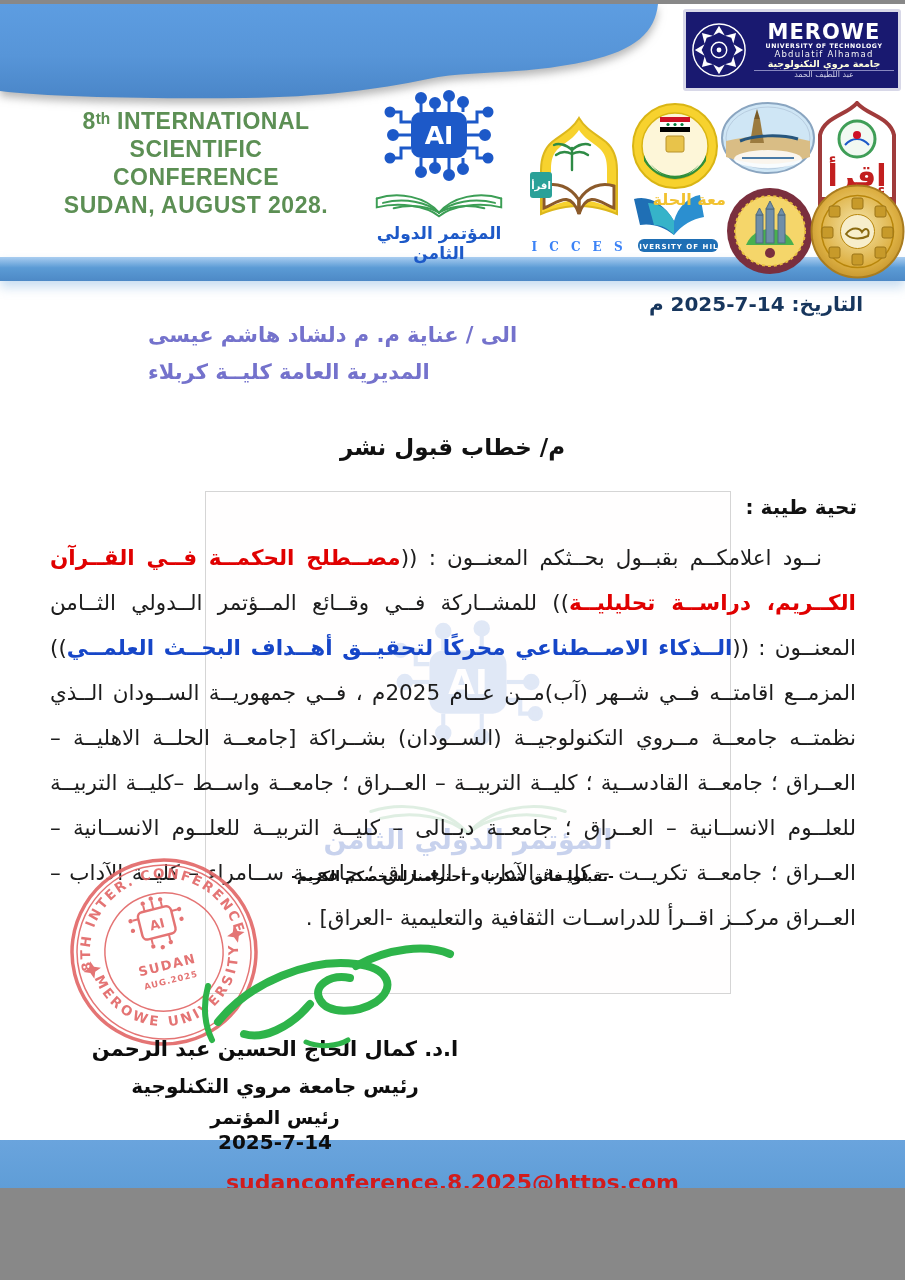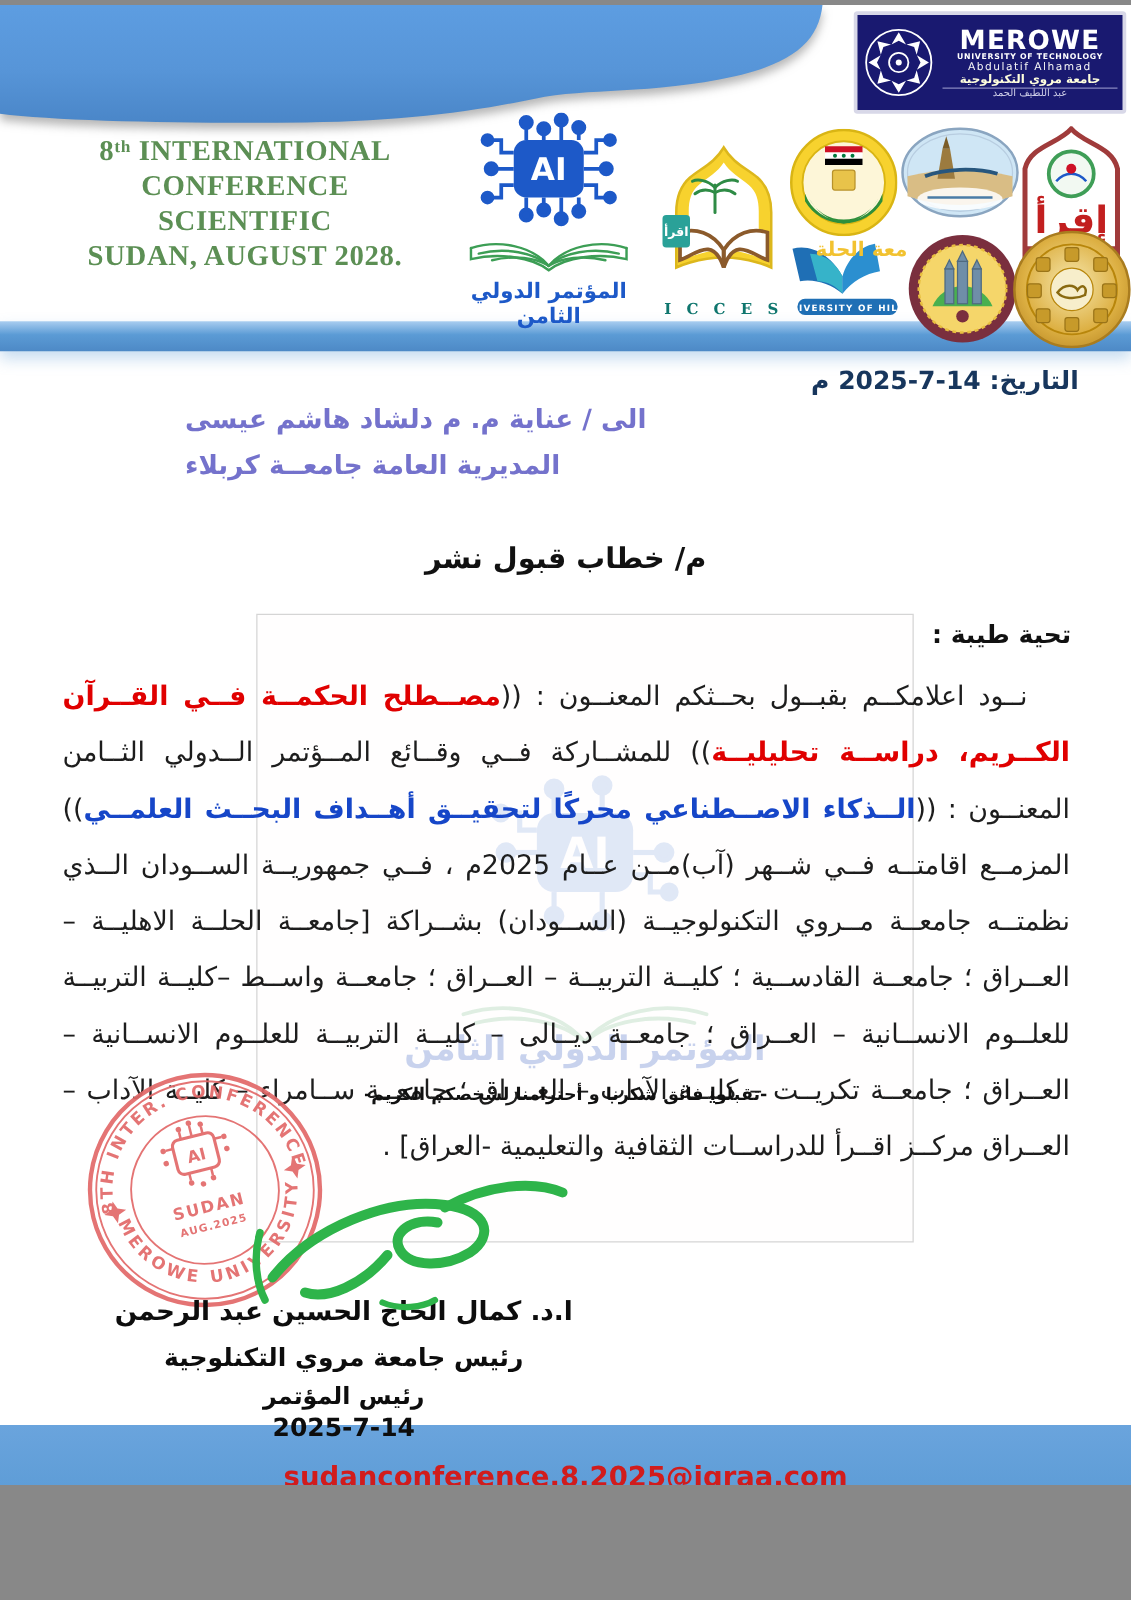--- a/index.html
+++ b/index.html
@@ -16,27 +16,27 @@
     display:flex;align-items:center;gap:6px;padding:2px 4px;box-sizing:border-box;
   }
   .merowe-text{color:#fff;text-align:center;flex:1;line-height:1.05;}
   .merowe-name{font-size:21px;font-weight:bold;letter-spacing:1px;}
   .merowe-sub{font-size:6.2px;letter-spacing:.6px;font-weight:bold;}
   .merowe-sub2{font-size:8.5px;letter-spacing:1.2px;color:#f5f5f5;}
   .merowe-ar{font-size:9.5px;font-weight:bold;color:#ffd;border-bottom:1px solid #8888c0;padding-bottom:1px;}
   .merowe-ar2{font-size:8px;color:#cfcfe8;}
   .conf-title{
     position:absolute;top:103px;left:28px;width:336px;z-index:3;
-    font-family:Liberation Serif, serif;font-weight:bold;color:#5c8f54;
+    font-family:Liberation Sans, sans-serif;font-weight:bold;color:#5c8f54;
     font-size:23px;text-align:center;line-height:1.22;letter-spacing:.5px;
   }
   .conf-logo{position:absolute;top:86px;left:356px;width:166px;z-index:3;text-align:center;}
   .conf-logo-title{font-size:17px;font-weight:bold;color:#1d59c8;margin-top:1px;}
   .plogo{position:absolute;z-index:5;}
-  .icces-caption{font-family:"DejaVu Serif",serif;font-size:12px;letter-spacing:4px;color:#0f766e;text-align:center;margin-top:0px;font-weight:bold;}
+  .icces-caption{font-family:"DejaVu Serif",serif;font-size:12px;letter-spacing:4px;color:#3b82f6;text-align:center;margin-top:0px;font-weight:bold;}
   
   #topbar{
     position:absolute;top:253px;left:0;width:905px;height:24px;z-index:2;
     background:linear-gradient(180deg,#a9cdf0 0%,#5b9bd5 45%,#4d89c6 100%);
     box-shadow:0 6px 12px rgba(91,155,213,.35);
   }
   
   .meta{position:absolute;right:42px;top:283px;z-index:4;direction:rtl;text-align:right;
         color:#17365d;font-weight:bold;font-size:20px;line-height:34px;}
   .addressee{position:absolute;left:148px;top:313px;width:472px;z-index:4;direction:rtl;text-align:left;
@@ -116,22 +116,22 @@
       <div class="merowe-name">MEROWE</div>
       <div class="merowe-sub">UNIVERSITY OF TECHNOLOGY</div>
       <div class="merowe-sub2">Abdulatif Alhamad</div>
       <div class="merowe-ar">جامعة مروي التكنولوجية</div>
       <div class="merowe-ar2">عبد اللطيف الحمد</div>
     </div>
   </div>
 
   <div class="conf-title">
     <div>8ᵗʰ INTERNATIONAL</div>
+    <div>SCIENTIFIC</div>
     <div>CONFERENCE</div>
-    <div>SCIENTIFIC</div>
     <div>SUDAN, AUGUST 2028.</div>
   </div>
 
   <div class="conf-logo">
     <svg width="160" height="92" viewBox="0 0 160 92">
       <g stroke="#1d59c8" stroke-width="3" fill="#1d59c8">
         <line x1="62" y1="22" x2="62" y2="10"></line>
           <circle cx="62" cy="8" r="4.5"></circle>
         <line x1="76" y1="22" x2="76" y2="16"></line>
           <circle cx="76" cy="13" r="4.5"></circle>
@@ -297,21 +297,21 @@
   </div>
 
   <div id="topbar"></div>
 
   <div class="meta">
     <div>التاريخ: 14-7-2025 م</div>
   </div>
 
   <div class="addressee">
     <div>الى / عناية م. م دلشاد هاشم عيسى</div>
-    <div>المديرية العامة جامعــة كربلاء</div>
+    <div>المديرية العامة كليــة كربلاء</div>
   </div>
 
   <div class="subject">م/ خطاب قبول نشر</div>
 
   <div class="wm-box">
     <svg class="wm-chip" width="220" height="190" viewBox="0 0 160 90">
       <g stroke="#1d59c8" stroke-width="3" fill="#1d59c8">
         <line x1="62" y1="22" x2="62" y2="10"></line>
           <circle cx="62" cy="8" r="4.5"></circle>
         <line x1="90" y1="22" x2="90" y2="8"></line>
@@ -405,17 +405,17 @@
   </svg>
 
   <div class="sig-block">
     <div class="sig-name">ا.د. كمال الحاج الحسين عبد الرحمن</div>
     <div class="sig-t1">رئيس جامعة مروي التكنلوجية</div>
     <div class="sig-t2">رئيس المؤتمر</div>
     <div class="sig-date">2025-7-14</div>
   </div>
 
   <div id="footer">
-    <div class="footer-email">sudanconference.8.2025@iqraa.com</div>
+    <div class="footer-email">sudanconference.8.2025@https.com</div>
     <div class="footer-url">https: //iqraa.org.iq</div>
   </div>
 
 </div>
 
 </body></html>

